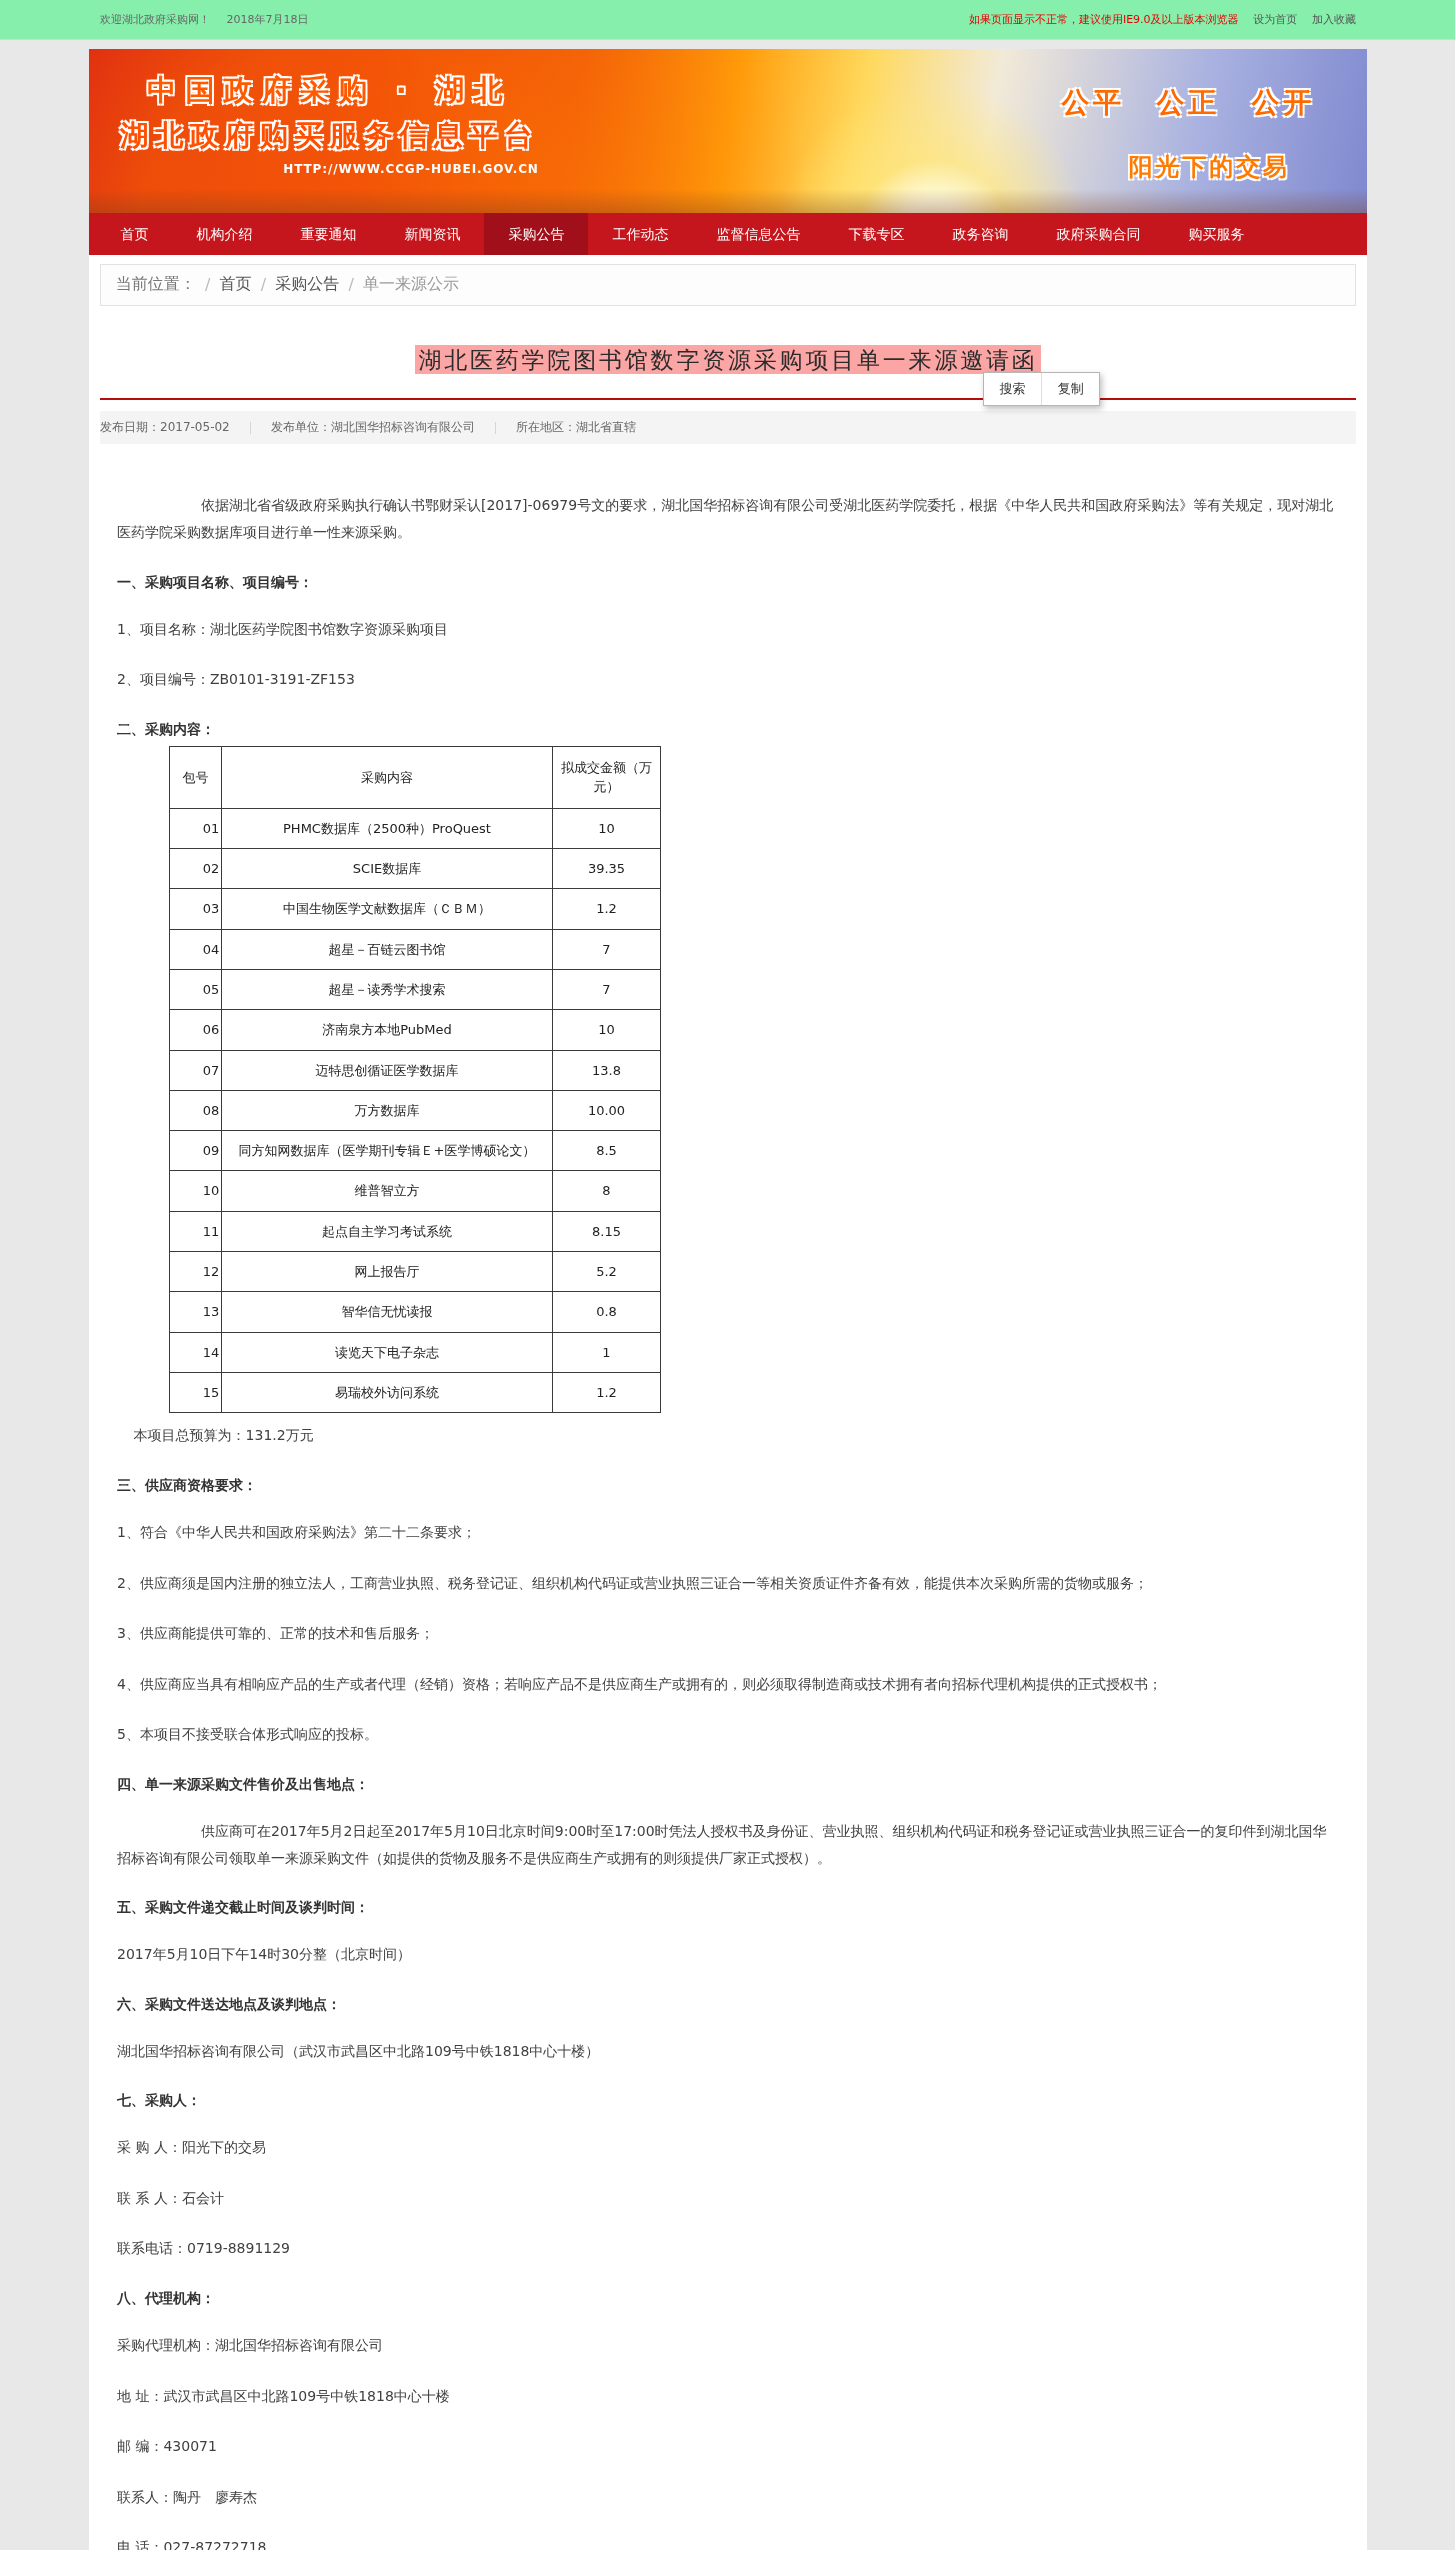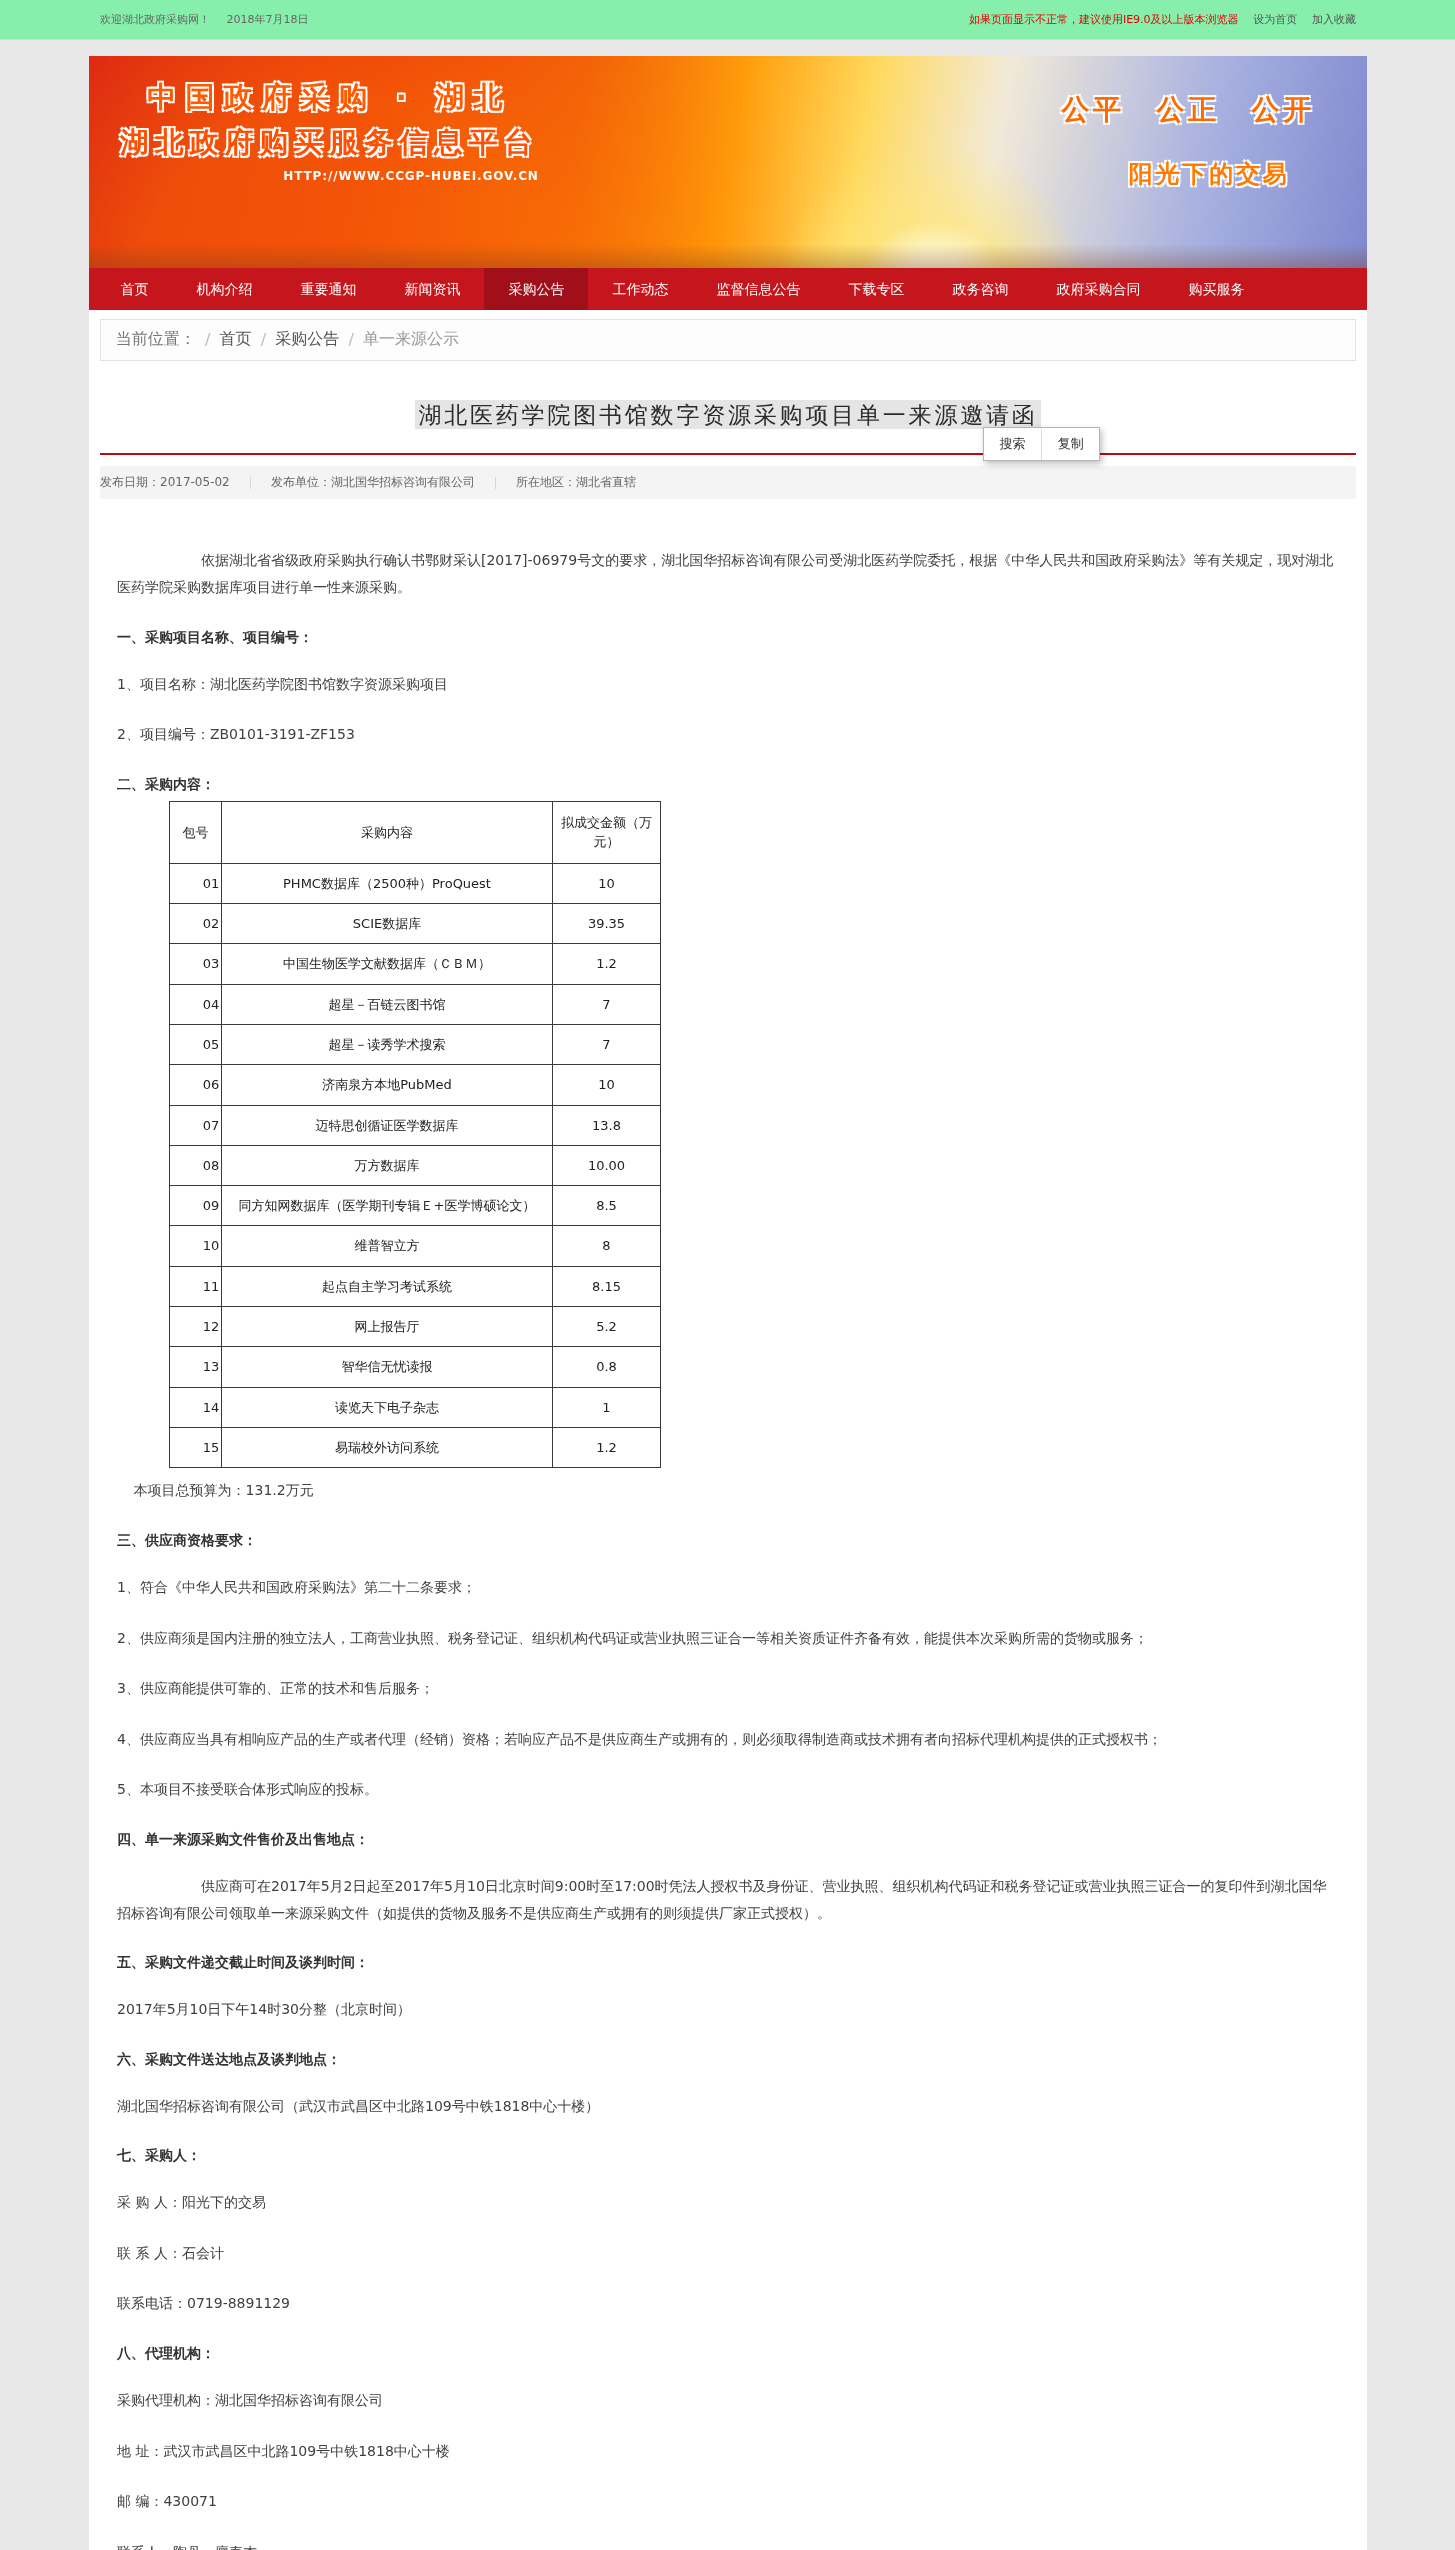--- a/index.html
+++ b/index.html
@@ -11,21 +11,21 @@
   .topbar-inner { width:1278px; margin:0 auto; display:flex; justify-content:space-between; align-items:center; height:100%; padding:0 11px; }
   .topbar-left span { margin-right:13px; }
   .topbar-right { display:flex; align-items:center; gap:14.7px; }
   .topbar-right .notice { color:#e60000; }
   .topbar-right a { color:#555; text-decoration:none; cursor:pointer; }
 
   
   .container { width:1278px; margin:0 auto; background:#fff; }
 
   
-  .banner { position:relative; height:212px; margin-top:16px; overflow:hidden;
+  .banner { position:relative; height:164px; margin-top:9px; overflow:hidden;
     background:
       radial-gradient(circle at 66% 115%, rgba(255,255,230,.95) 0 4%, rgba(255,230,120,.65) 9%, rgba(255,200,60,0) 18%),
       radial-gradient(circle at 20% 120%, rgba(255,120,0,.55) 0 20%, rgba(255,120,0,0) 45%),
       linear-gradient(100deg,#d31118 0%,#e4280f 22%,#ef5a0b 38%,#ff9d0a 50%,#ffd95e 60%,#f2ead8 70%,#a9b2e0 86%,#8089cf 100%);
   }
   .banner::after { content:""; position:absolute; left:0; right:0; bottom:0; height:24px;
       background:linear-gradient(to top, rgba(120,60,30,.35), rgba(120,60,30,0)); }
   .banner-left { position:absolute; left:31px; top:22px; text-align:center; z-index:2; }
   .banner-title { font-size:29px; font-weight:bold; letter-spacing:9.2px; color:#ff5a00;
       text-shadow:-1.8px -1.8px 0 #fff,1.8px -1.8px 0 #fff,-1.8px 1.8px 0 #fff,1.8px 1.8px 0 #fff,0 0 2.8px #fff; }
@@ -46,21 +46,21 @@
   
   .breadcrumb { margin:9.2px 11px 0; border:0.9px solid #e2e2e2; background:#fdfdfd; padding:9.2px 14.7px; font-size:16px; color:#999; display:flex; gap:9.2px; align-items:flex-end; }
   .bc-label { color:#777; }
   .bc-sep { color:#bbb; }
   .bc-item { color:#555; cursor:pointer; }
   .bc-item.current { color:#999; cursor:default; }
 
   
   .article-head { position:relative; padding-top:39px; }
   .article-title { text-align:center; font-size:23px; font-weight:400; letter-spacing:2.8px; color:#2b2b2b; }
-  .article-title .hl { background:#e5e5e5; padding:1.8px 3.7px; }
+  .article-title .hl { background:#fca5a5; padding:1.8px 3.7px; }
   .redline { height:2.8px; background:#b50d0d; margin:22px 11px 0; }
   .meta-bar { background:#f4f4f4; margin:11px 11px 0; height:33px; display:flex; justify-content:flex-start; align-items:center; gap:14.7px; font-size:12px; color:#666; }
   .meta-sep { color:#ccc; }
 
   
   .sel-popup { position:absolute; left:894px; top:66px; background:#0ea5e9; border:0.9px solid #b5b5b5; box-shadow:1.8px 2.8px 6.4px rgba(0,0,0,.25); display:flex; z-index:5; }
   .sel-popup button { background:#fff; border:none; font-size:13px; color:#333; padding:7.4px 15.6px; cursor:pointer; font-family:inherit; }
   .sel-popup button + button { border-left:0.9px solid #ddd; }
 
   

